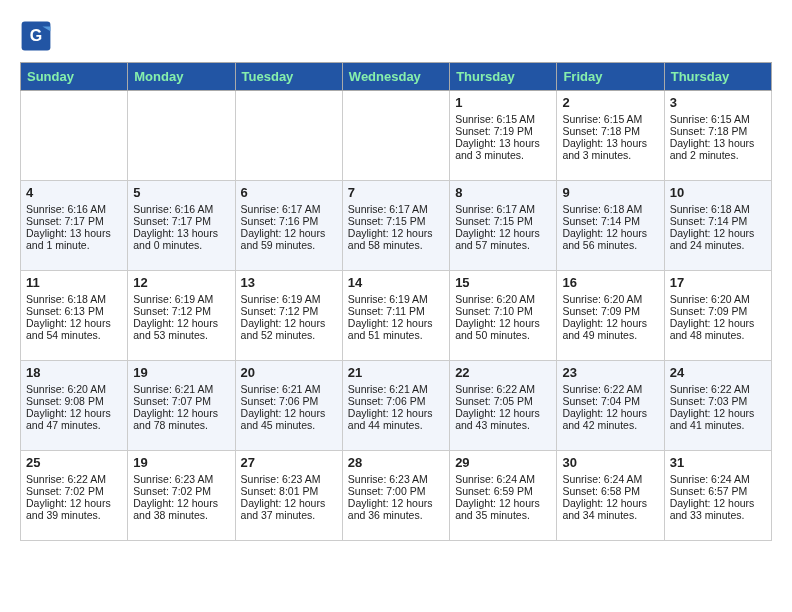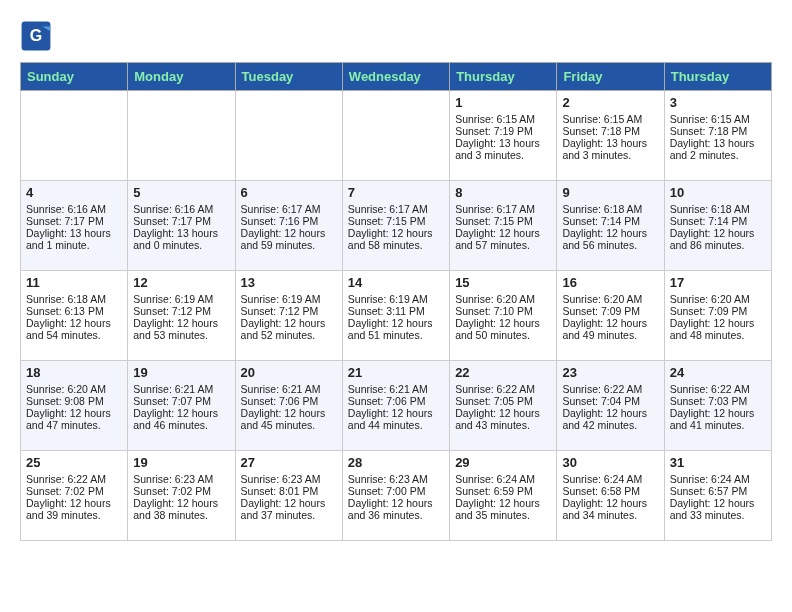--- a/index.html
+++ b/index.html
@@ -187,21 +187,21 @@
           <div>Sunrise: 6:18 AM</div>
           <div>Sunset: 7:14 PM</div>
           <div>Daylight: 12 hours</div>
           <div>and 56 minutes.</div>
         </td>
         <td>
           <span class="day-num">10</span>
           <div>Sunrise: 6:18 AM</div>
           <div>Sunset: 7:14 PM</div>
           <div>Daylight: 12 hours</div>
-          <div>and 86 minutes.</div>
+          <div>and 24 minutes.</div>
         </td>
       </tr>
       <tr>
         <td>
           <span class="day-num">11</span>
           <div>Sunrise: 6:18 AM</div>
           <div>Sunset: 6:13 PM</div>
           <div>Daylight: 12 hours</div>
           <div>and 54 minutes.</div>
         </td>
@@ -215,21 +215,21 @@
         <td>
           <span class="day-num">13</span>
           <div>Sunrise: 6:19 AM</div>
           <div>Sunset: 7:12 PM</div>
           <div>Daylight: 12 hours</div>
           <div>and 52 minutes.</div>
         </td>
         <td>
           <span class="day-num">14</span>
           <div>Sunrise: 6:19 AM</div>
-          <div>Sunset: 3:11 PM</div>
+          <div>Sunset: 7:11 PM</div>
           <div>Daylight: 12 hours</div>
           <div>and 51 minutes.</div>
         </td>
         <td>
           <span class="day-num">15</span>
           <div>Sunrise: 6:20 AM</div>
           <div>Sunset: 7:10 PM</div>
           <div>Daylight: 12 hours</div>
           <div>and 50 minutes.</div>
         </td>
@@ -254,21 +254,21 @@
           <div>Sunrise: 6:20 AM</div>
           <div>Sunset: 9:08 PM</div>
           <div>Daylight: 12 hours</div>
           <div>and 47 minutes.</div>
         </td>
         <td>
           <span class="day-num">19</span>
           <div>Sunrise: 6:21 AM</div>
           <div>Sunset: 7:07 PM</div>
           <div>Daylight: 12 hours</div>
-          <div>and 46 minutes.</div>
+          <div>and 78 minutes.</div>
         </td>
         <td>
           <span class="day-num">20</span>
           <div>Sunrise: 6:21 AM</div>
           <div>Sunset: 7:06 PM</div>
           <div>Daylight: 12 hours</div>
           <div>and 45 minutes.</div>
         </td>
         <td>
           <span class="day-num">21</span>

